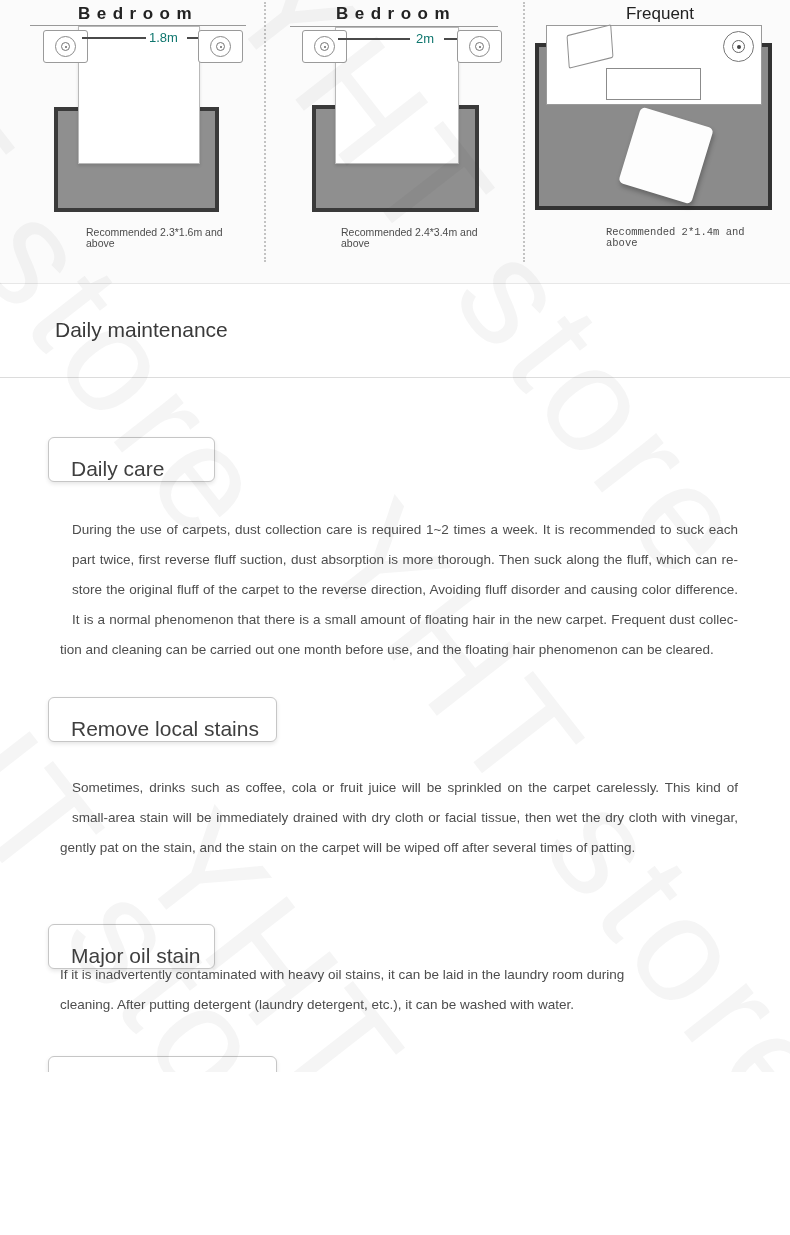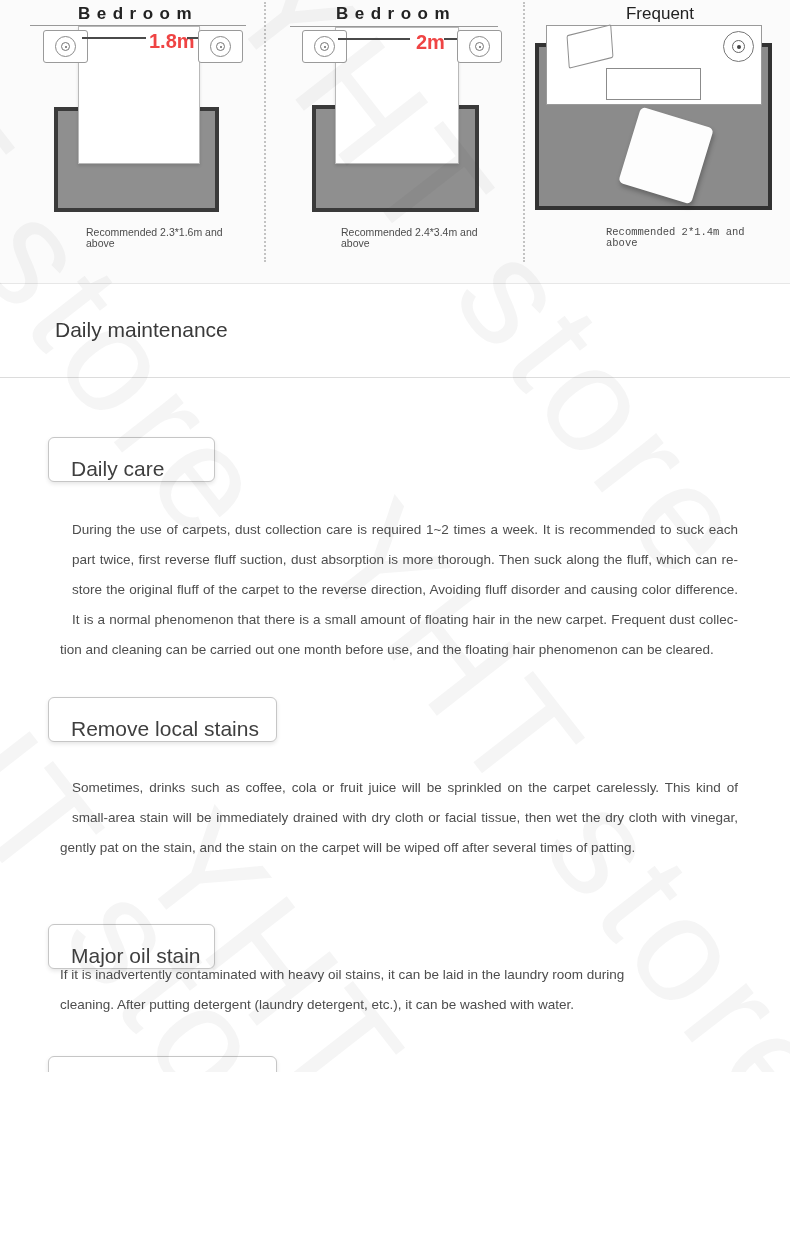--- a/index.html
+++ b/index.html
@@ -11,21 +11,21 @@
   .room-title{font-size:17px;color:#222;text-align:center;white-space:nowrap;}
   .ls{letter-spacing:6.5px;font-weight:600;}
   .wall{height:1px;background:#999;}
   .bed{background:#fff;border:1px solid #b9b9b9;box-shadow:0 2px 3px rgba(0,0,0,0.12);z-index:3;}
   .nightstand{width:43px;height:31px;background:#fff;border:1px solid #9a9a9a;border-radius:3px;z-index:4;display:flex;align-items:center;justify-content:center;}
   .ns-c1{width:19px;height:19px;border:1px solid #8a8a8a;border-radius:50%;display:flex;align-items:center;justify-content:center;}
   .ns-c2{width:7px;height:7px;border:1px solid #777;border-radius:50%;display:flex;align-items:center;justify-content:center;}
   .ns-c3{width:2px;height:2px;background:#666;border-radius:50%;}
   .carpet{background:#8f8f8f;border:4px solid #3a3a3a;z-index:1;box-sizing:border-box;}
   .dim-line{height:2px;background:#4a4a4a;z-index:5;}
-  .dim-label{font-size:20px;font-weight:bold;color:#ef4444;z-index:5;white-space:nowrap;}
+  .dim-label{font-size:13px;font-weight:normal;color:#0f766e;z-index:5;white-space:nowrap;}
   .rec{font-size:10.5px;line-height:10.5px;color:#4c4c4c;width:145px;z-index:6;margin-left:28px;}
   .vdots{width:0;border-left:2px dotted #c3c3c3;height:260px;top:2px;z-index:0;}
   .desk{background:#fff;border:1px solid #9a9a9a;z-index:3;box-sizing:border-box;}
   .drawer{background:#fff;border:1px solid #8b8b8b;z-index:4;box-sizing:border-box;}
   .lamp-c1{width:29px;height:29px;border:1.5px solid #777;border-radius:50%;display:flex;align-items:center;justify-content:center;z-index:5;background:#fff;}
   .lamp-c2{width:11px;height:11px;border:1px solid #666;border-radius:50%;display:flex;align-items:center;justify-content:center;}
   .lamp-c3{width:4px;height:4px;background:#444;border-radius:50%;}
   .paper{width:44px;height:31px;background:#fff;border:1px solid #8f8f8f;transform:rotate(-14deg) skewX(-10deg);z-index:5;border-radius:2px;}
   .chair{width:76px;height:79px;background:#fdfdfd;transform:rotate(17deg);z-index:4;border-radius:5px;box-shadow:2px 3px 5px rgba(0,0,0,0.28);}
   

